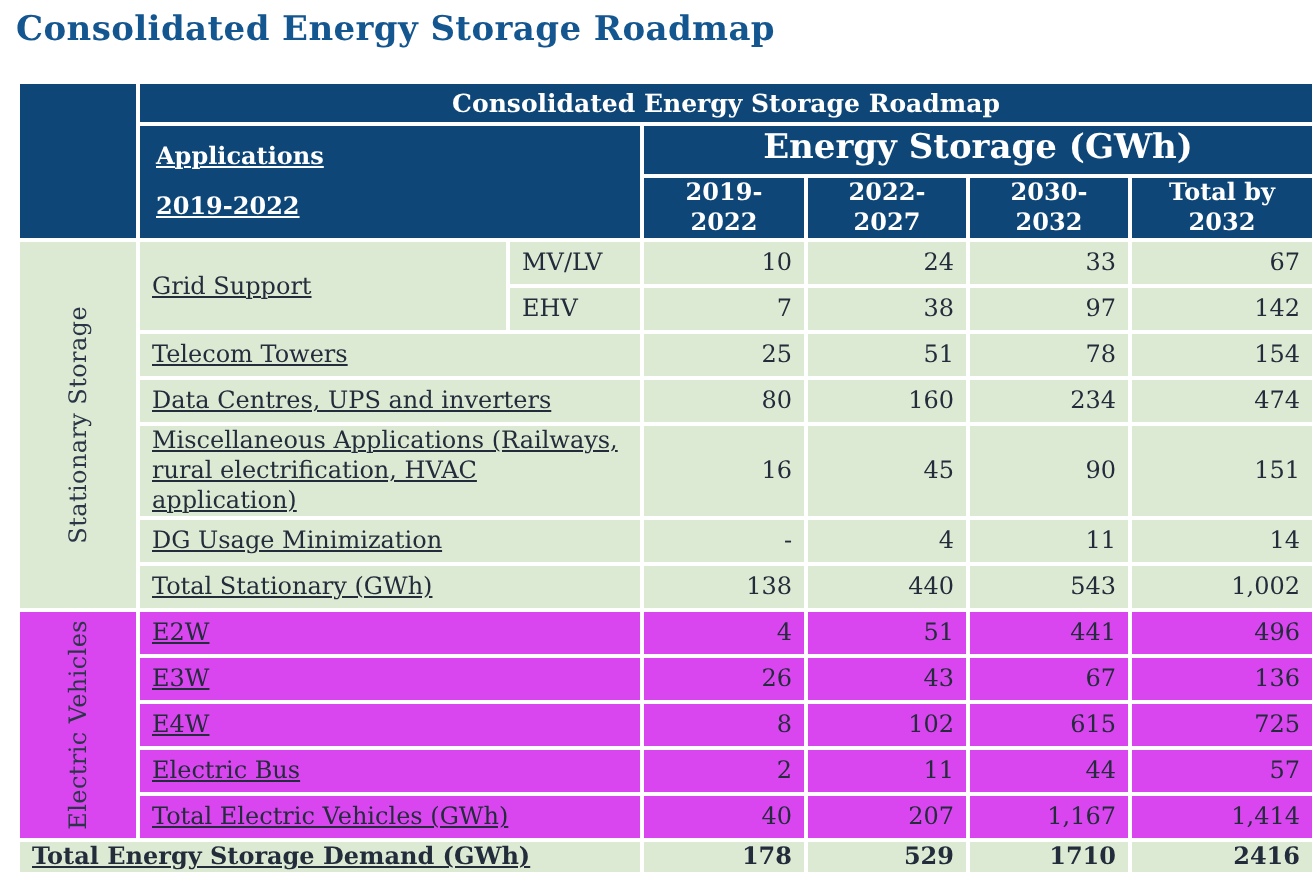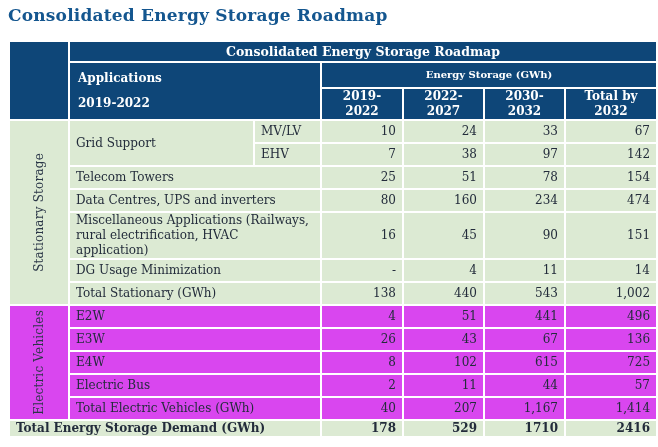--- a/index.html
+++ b/index.html
@@ -27,39 +27,39 @@
   table.roadmap td{
     border:2px solid #ffffff;
     padding:0 6px;
     vertical-align:middle;
     line-height:1.25;
   }
   
   .hdr{background:#0e4678;color:#ffffff;font-weight:bold;}
   .hdr-title{text-align:center;height:19px;font-size:12.5px;}
   .corner{background:#0e4678;}
-  .apps-cell{vertical-align:top;padding-top:4px;}
+  .apps-cell{vertical-align:top;padding-top:4px;text-decoration:underline;}
   .apps-cell .l1{margin:2px 0 10px 2px;}
   .apps-cell .l2{margin:0 0 2px 2px;}
-  .es-cell{text-align:center;height:24px;font-size:10px;}
+  .es-cell{text-align:center;height:24px;font-size:17px;}
   .period{text-align:center;height:22px;}
   
   .green{background:#dcead3;}
   .blue{background:#d946ef;}
   .group-cell{text-align:center;padding:0;}
   .vlabel{
     writing-mode:vertical-rl;
     transform:rotate(180deg);
     white-space:nowrap;
     font-size:12px;
     color:#2a3647;
     letter-spacing:.2px;
     margin:0 auto;
   }
-  .rlabel{text-align:left;padding-left:8px;}
+  .rlabel{text-align:left;padding-left:8px;text-decoration:underline;}
   .val{text-align:right;}
   tr.data{height:23px;}
   tr.tall{height:40px;}
   tr.footer{height:14px;}
   tr.footer td{font-weight:bold;}
   .sub{text-align:left;padding-left:8px;}
 </style>
 </head>
 <body>
 

